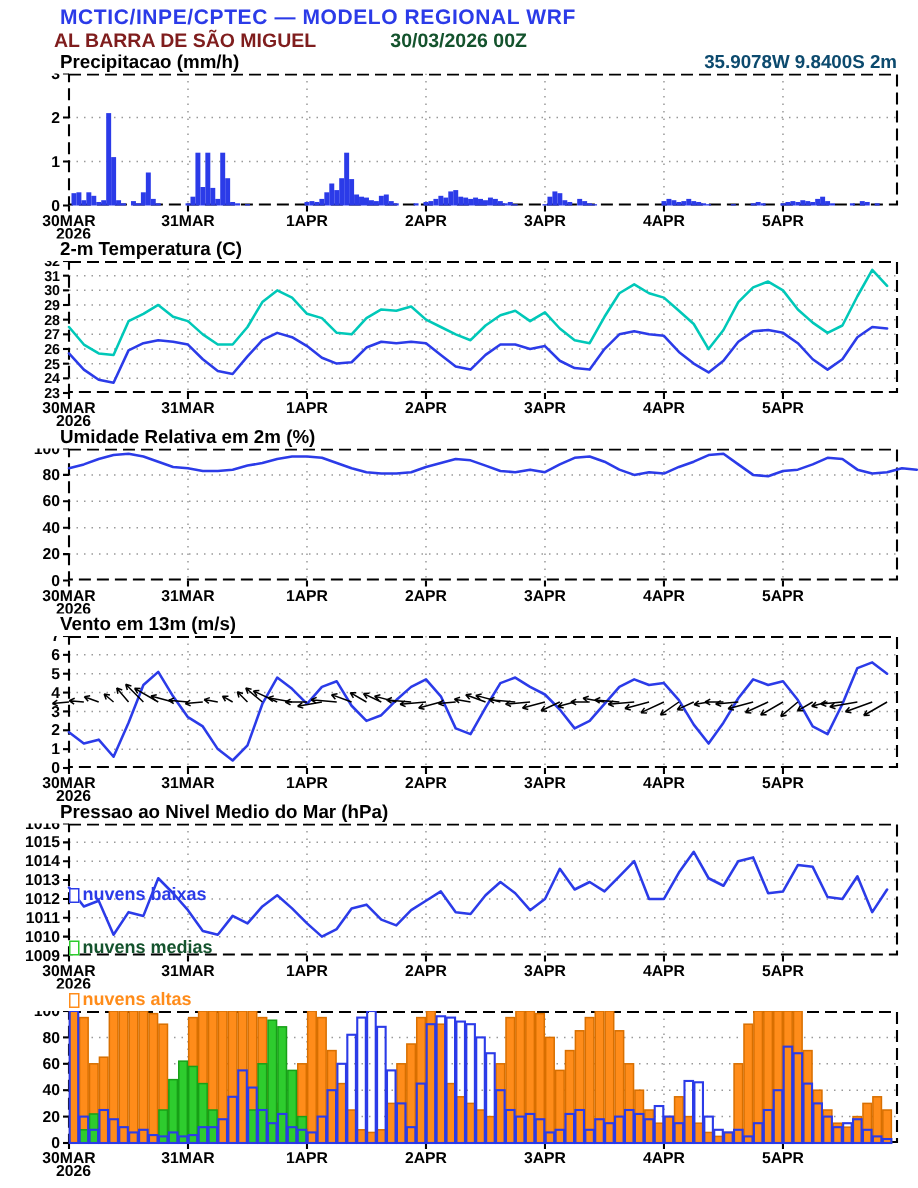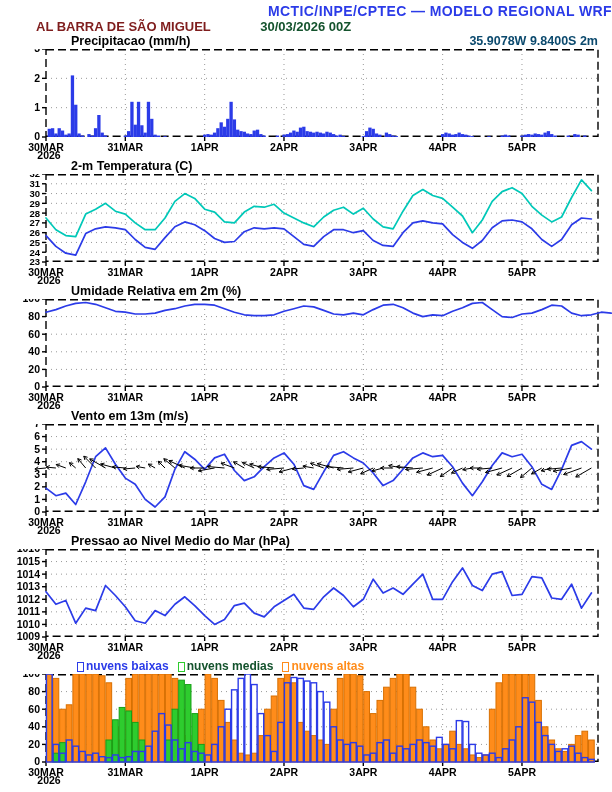--- a/index.html
+++ b/index.html
@@ -1,24 +1,24 @@
 <!DOCTYPE html>
 <html><head>
 <meta charset="utf-8">
 <style>
   html,body{margin:0;padding:0;background:#fff;}
   body{font-family:"Liberation Sans",sans-serif;font-weight:700;color:#000;}
   .page{width:612px;height:792px;position:relative;overflow:hidden;background:#fff;padding-top:3px;box-sizing:border-box;}
-  .hdr-title{text-align:right;font-size:14px;letter-spacing:.4px;line-height:16px;}
+  .hdr-title{text-align:left;font-size:14px;letter-spacing:.4px;line-height:16px;padding-left:40px;}
   .hdr-sub{font-size:13px;line-height:15px;padding-left:36px;}
   .hdr-sub .run{margin-left:46px;}
-  .panel .phead{height:15px;line-height:15px;font-size:12.5px;display:flex;align-items:flex-end;padding-left:71px;padding-right:14px;box-sizing:border-box;white-space:nowrap;}
+  .panel .phead{height:15px;line-height:15px;font-size:12.5px;display:flex;align-items:flex-end;padding-left:40px;padding-right:14px;box-sizing:border-box;white-space:nowrap;}
   .panel .phead .right{margin-left:auto;}
   .pchart svg{display:block;}
-  .legend{display:flex;gap:9px;margin-left:6px;font-size:12px;}
+  .legend{display:flex;gap:20px;margin-left:6px;font-size:12px;flex-direction:column;}
   .lg{display:inline-flex;align-items:center;gap:2px;}
   .sw{display:inline-block;width:7px;height:10px;border:1.5px solid #000;background:#fff;box-sizing:border-box;}
   svg .grid{stroke:#999;stroke-width:1;stroke-dasharray:1 4;fill:none;}
   svg .frame{fill:none;stroke:#000;stroke-width:1.4;stroke-dasharray:8 4;}
   svg .tick{stroke:#000;stroke-width:1.4;}
 </style>
 </head>
 <body>
 
 <div class="page">

